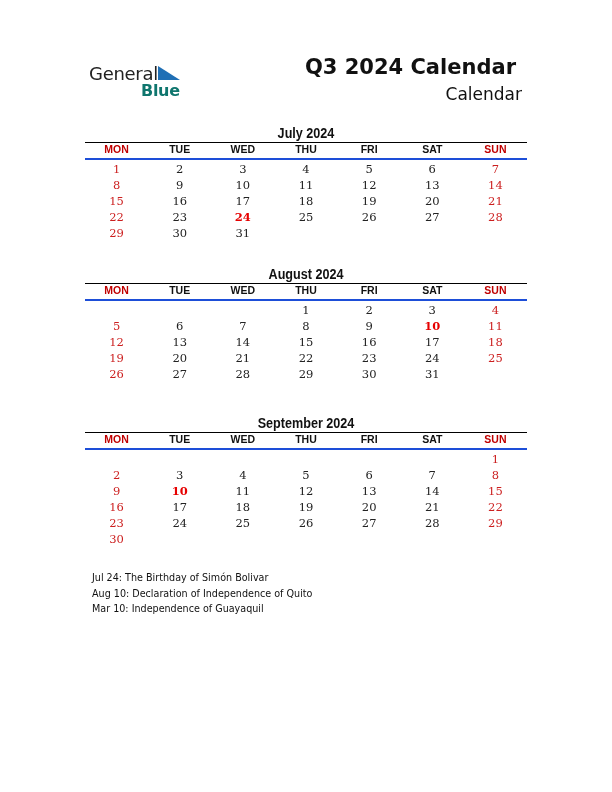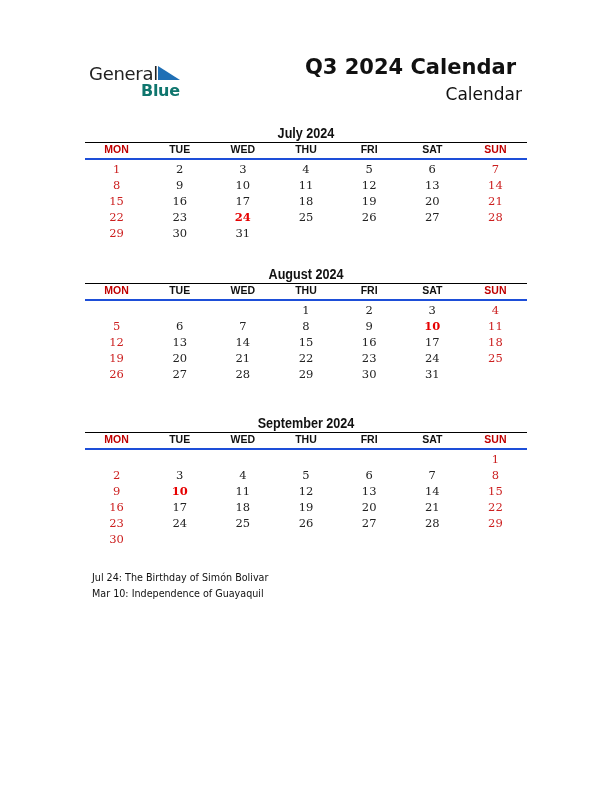--- a/index.html
+++ b/index.html
@@ -174,14 +174,15 @@
       <span>26</span>
       <span>27</span>
       <span>28</span>
       <span class="wk">29</span>
       <span class="wk">30</span>
     </div>
 </div>
 
 <div class="notes">
   <div>Jul 24: The Birthday of Simón Bolivar</div>
+  <div>Aug 10: Declaration of Independence of Quito</div>
   <div>Mar 10: Independence of Guayaquil</div>
 </div>
 
 </body></html>

